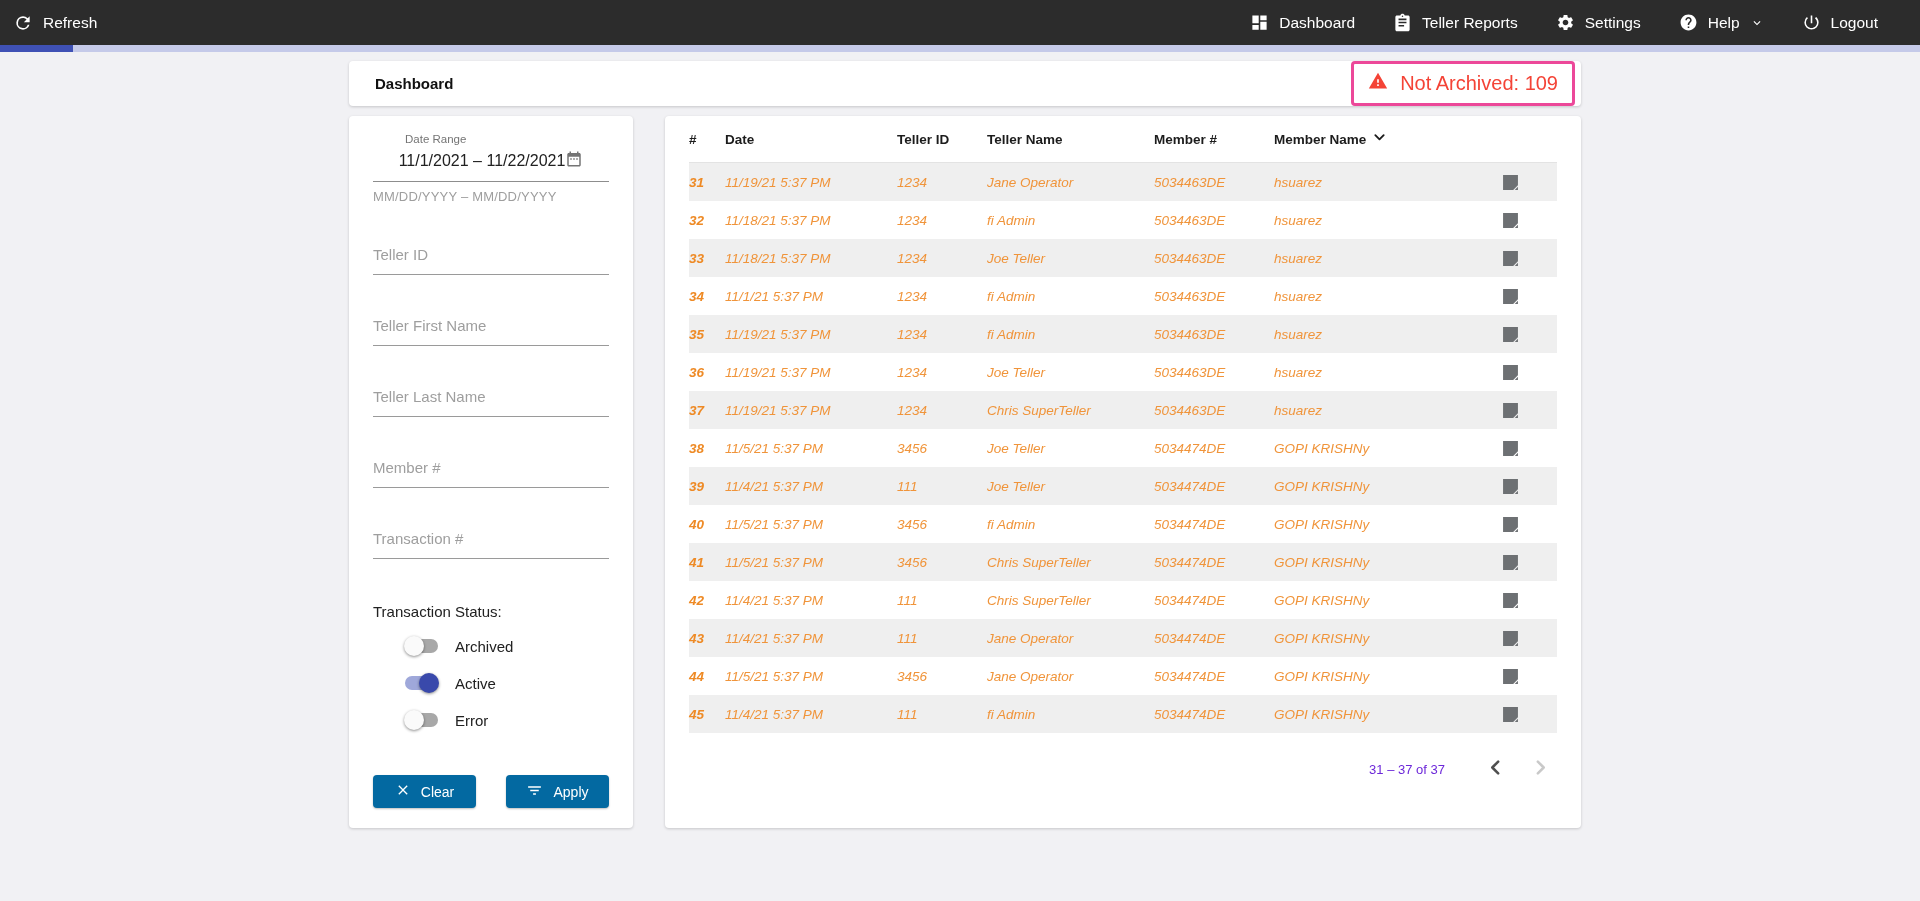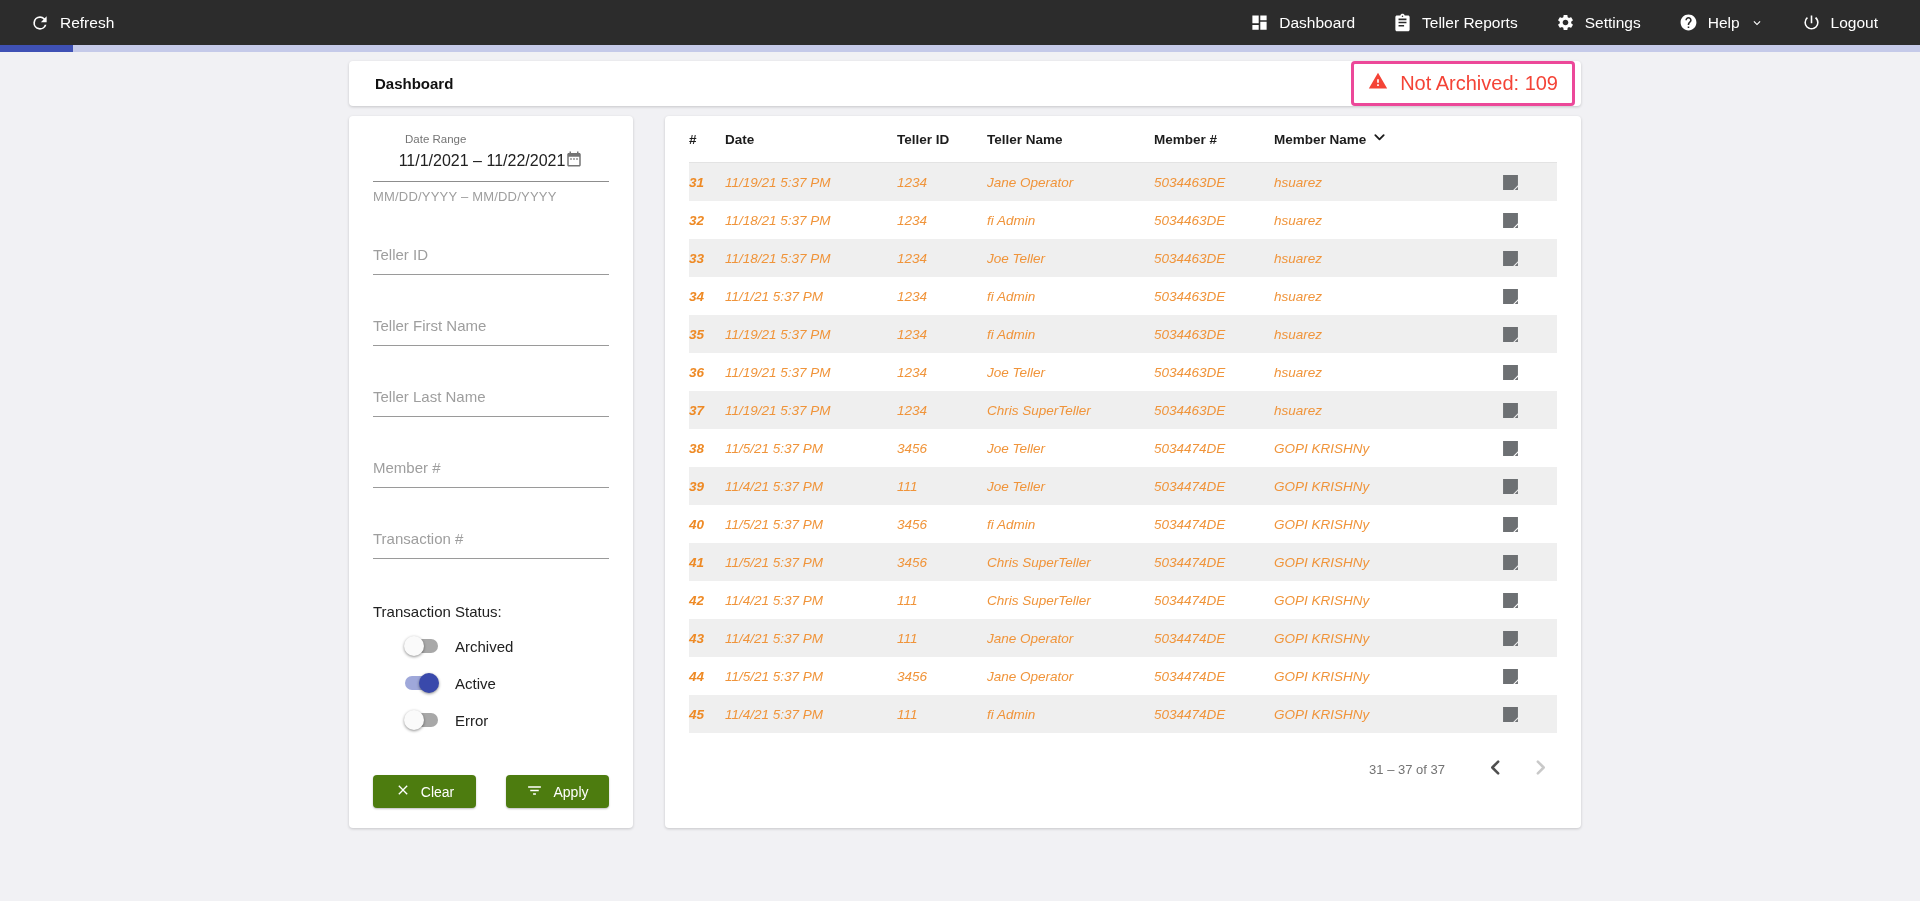--- a/index.html
+++ b/index.html
@@ -2,21 +2,21 @@
 <html><head>
 <meta charset="utf-8">
 <style>
   * { margin:0; padding:0; box-sizing:border-box; }
   body { font-family:"Liberation Sans", sans-serif; background:#e9e9ec; }
   .app { position:relative; width:1920px; height:901px; background:#f1f1f4; overflow:hidden; }
 
   
   .topnav { position:absolute; top:0; left:0; width:100%; height:45px; background:#2c2c2c;
             display:flex; align-items:center; justify-content:space-between; }
-  .nav-left { display:flex; align-items:center; padding-left:30px; }
+  .nav-left { display:flex; align-items:center; padding-left:13px; }
   .nav-right { display:flex; align-items:center; gap:38px; padding-right:42px; }
   .nav-item { display:flex; align-items:center; gap:10px; background:none; border:none;
               color:#ffffff; font-size:15.5px; font-family:"Liberation Sans", sans-serif; cursor:pointer; }
   .nav-item svg { display:block; }
 
   
   .progressbar { position:absolute; top:45px; left:0; width:100%; height:7px; background:#c5cae9; }
   .progressbar .fill { height:100%; width:73px; background:#3f51b5; }
 
   
@@ -40,37 +40,37 @@
   .status-label { margin-top:44px; font-size:15px; color:#212121; }
   .toggle-row { display:flex; align-items:center; gap:17px; margin-left:32px; margin-top:15px; height:22px; }
   .toggle { position:relative; width:33px; height:14px; border-radius:7px; background:#a8a8a8; cursor:pointer; flex:0 0 auto; }
   .toggle .thumb { position:absolute; top:-3px; left:-1px; width:20px; height:20px; border-radius:50%;
                    background:#fafafa; box-shadow:0 1px 3px rgba(0,0,0,.45); }
   .toggle.on { background:#9fa8da; }
   .toggle.on .thumb { left:auto; right:-1px; background:#3949ab; }
   .toggle-label { font-size:15px; color:#212121; }
   .btn-row { display:flex; gap:30px; margin-top:44px; }
   .blue-btn { display:flex; align-items:center; justify-content:center; gap:10px; width:104px; height:33px;
-              background:#4d7c0f; color:#fff; border:none; border-radius:4px; font-size:14px;
+              background:#0369a1; color:#fff; border:none; border-radius:4px; font-size:14px;
               font-family:"Liberation Sans", sans-serif; cursor:pointer; box-shadow:0 1px 2px rgba(0,0,0,.25); }
 
   
   .table-card { left:665px; top:64px; width:916px; height:712px; padding:0 24px; }
   .tgrid { display:grid; grid-template-columns:36px 172px 90px 167px 120px 190px 1fr; align-items:center; }
   .thead { height:47px; border-bottom:1px solid #e3e3e3; font-size:13.5px; font-weight:bold; color:#1c1c1c; }
   .thead .hcell { display:flex; align-items:center; gap:7px; }
   .trow { height:38px; font-size:13.5px; color:#f0943a;font-style:italic; }
   .trow.alt { background:#efefef; }
   .tcell-num { font-weight:bold; color:#ee8a25; }
   .note-wrap { display:flex; justify-content:center; }
   .pager-btn-row { display:flex; justify-content:flex-end; margin-top:16px; }
   .next-btn { font-size:10.5px; color:#4d4d4d; background:#f2f2f2; border:1px solid #8a8a8a; outline:1px solid #6f6f6f;
               outline-offset:1px; padding:6px 10px; cursor:pointer; font-family:"Liberation Sans", sans-serif; }
   .pager-row { display:flex; justify-content:flex-end; align-items:center; gap:42px; margin-top:26px; padding-right:8px; }
-  .pager-range { font-size:13px; color:#737373; }
+  .pager-range { font-size:13px; color:#6d28d9; }
   .pager-arrows { display:flex; align-items:center; gap:28px; }
   .pager-arrow { background:none; border:none; cursor:pointer; display:flex; align-items:center; }
 
   
   .footer { position:absolute; bottom:0; left:0; width:100%; height:26px; background:#eeeef1;
             font-size:12.5px; color:#111; }
   .footer span { position:absolute; top:50%; transform:translateY(-50%); white-space:nowrap; }
   .f-email { left:5px; font-weight:bold; }
   .f-workstation { left:578px; }
   .f-platform { left:983px; }

